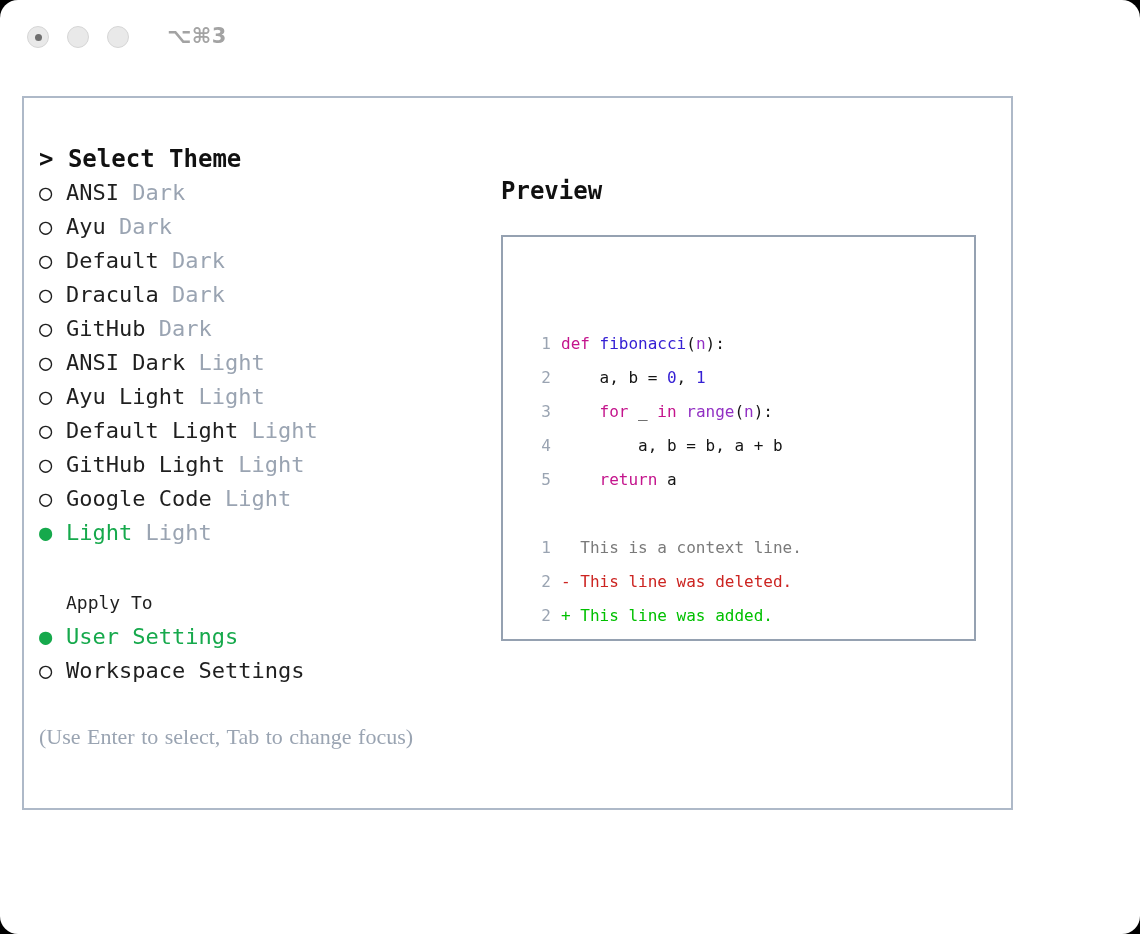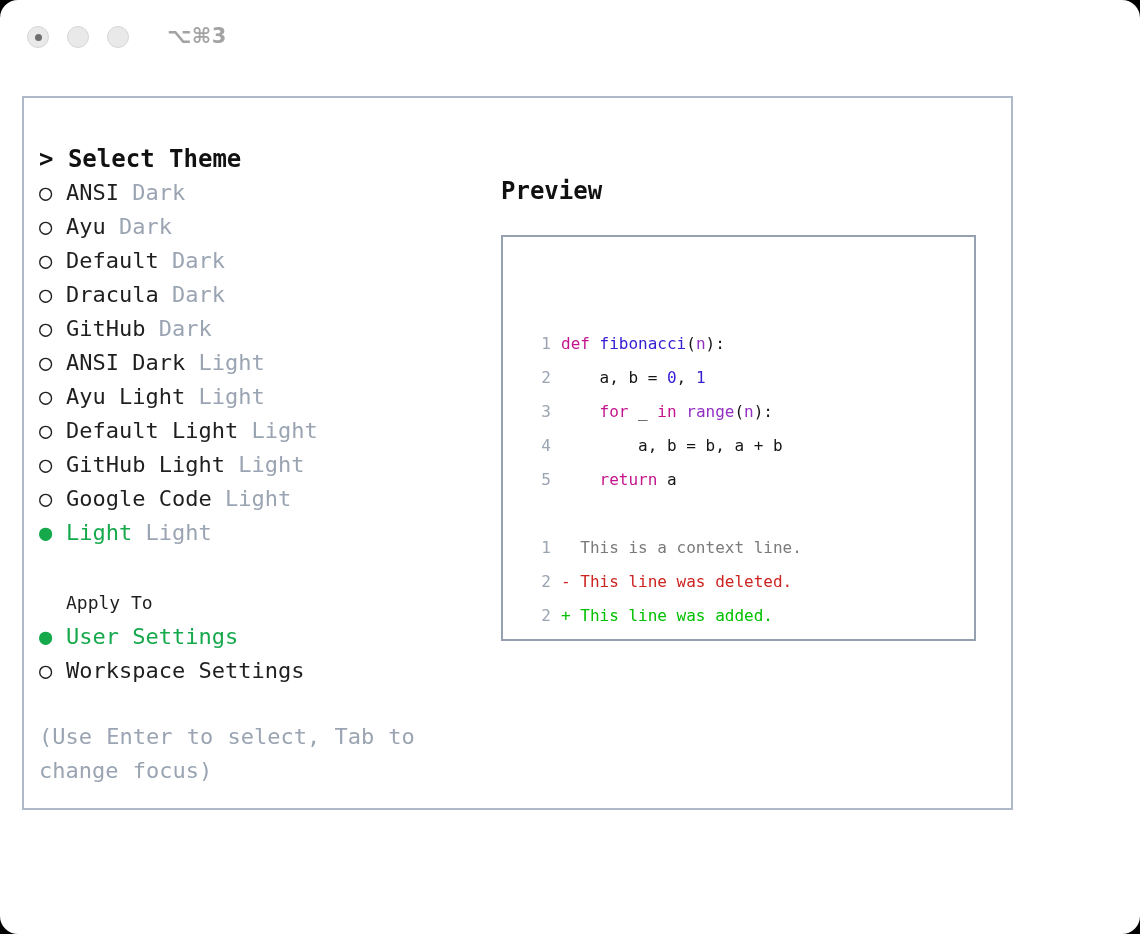--- a/index.html
+++ b/index.html
@@ -134,20 +134,21 @@
     white-space: pre;
     padding-left: 27px;
   }
 
   .hint {
     font-size: 22px;
     line-height: 34px;
     color: #9aa4b2;
     width: 404px;
     word-spacing: 1px;
+    font-family: Liberation Serif, serif;
   }
 
   
   .preview-title {
     font-size: 24px;
     font-weight: bold;
     color: #111111;
     line-height: 34px;
     white-space: pre;
     margin-top: 32px;

